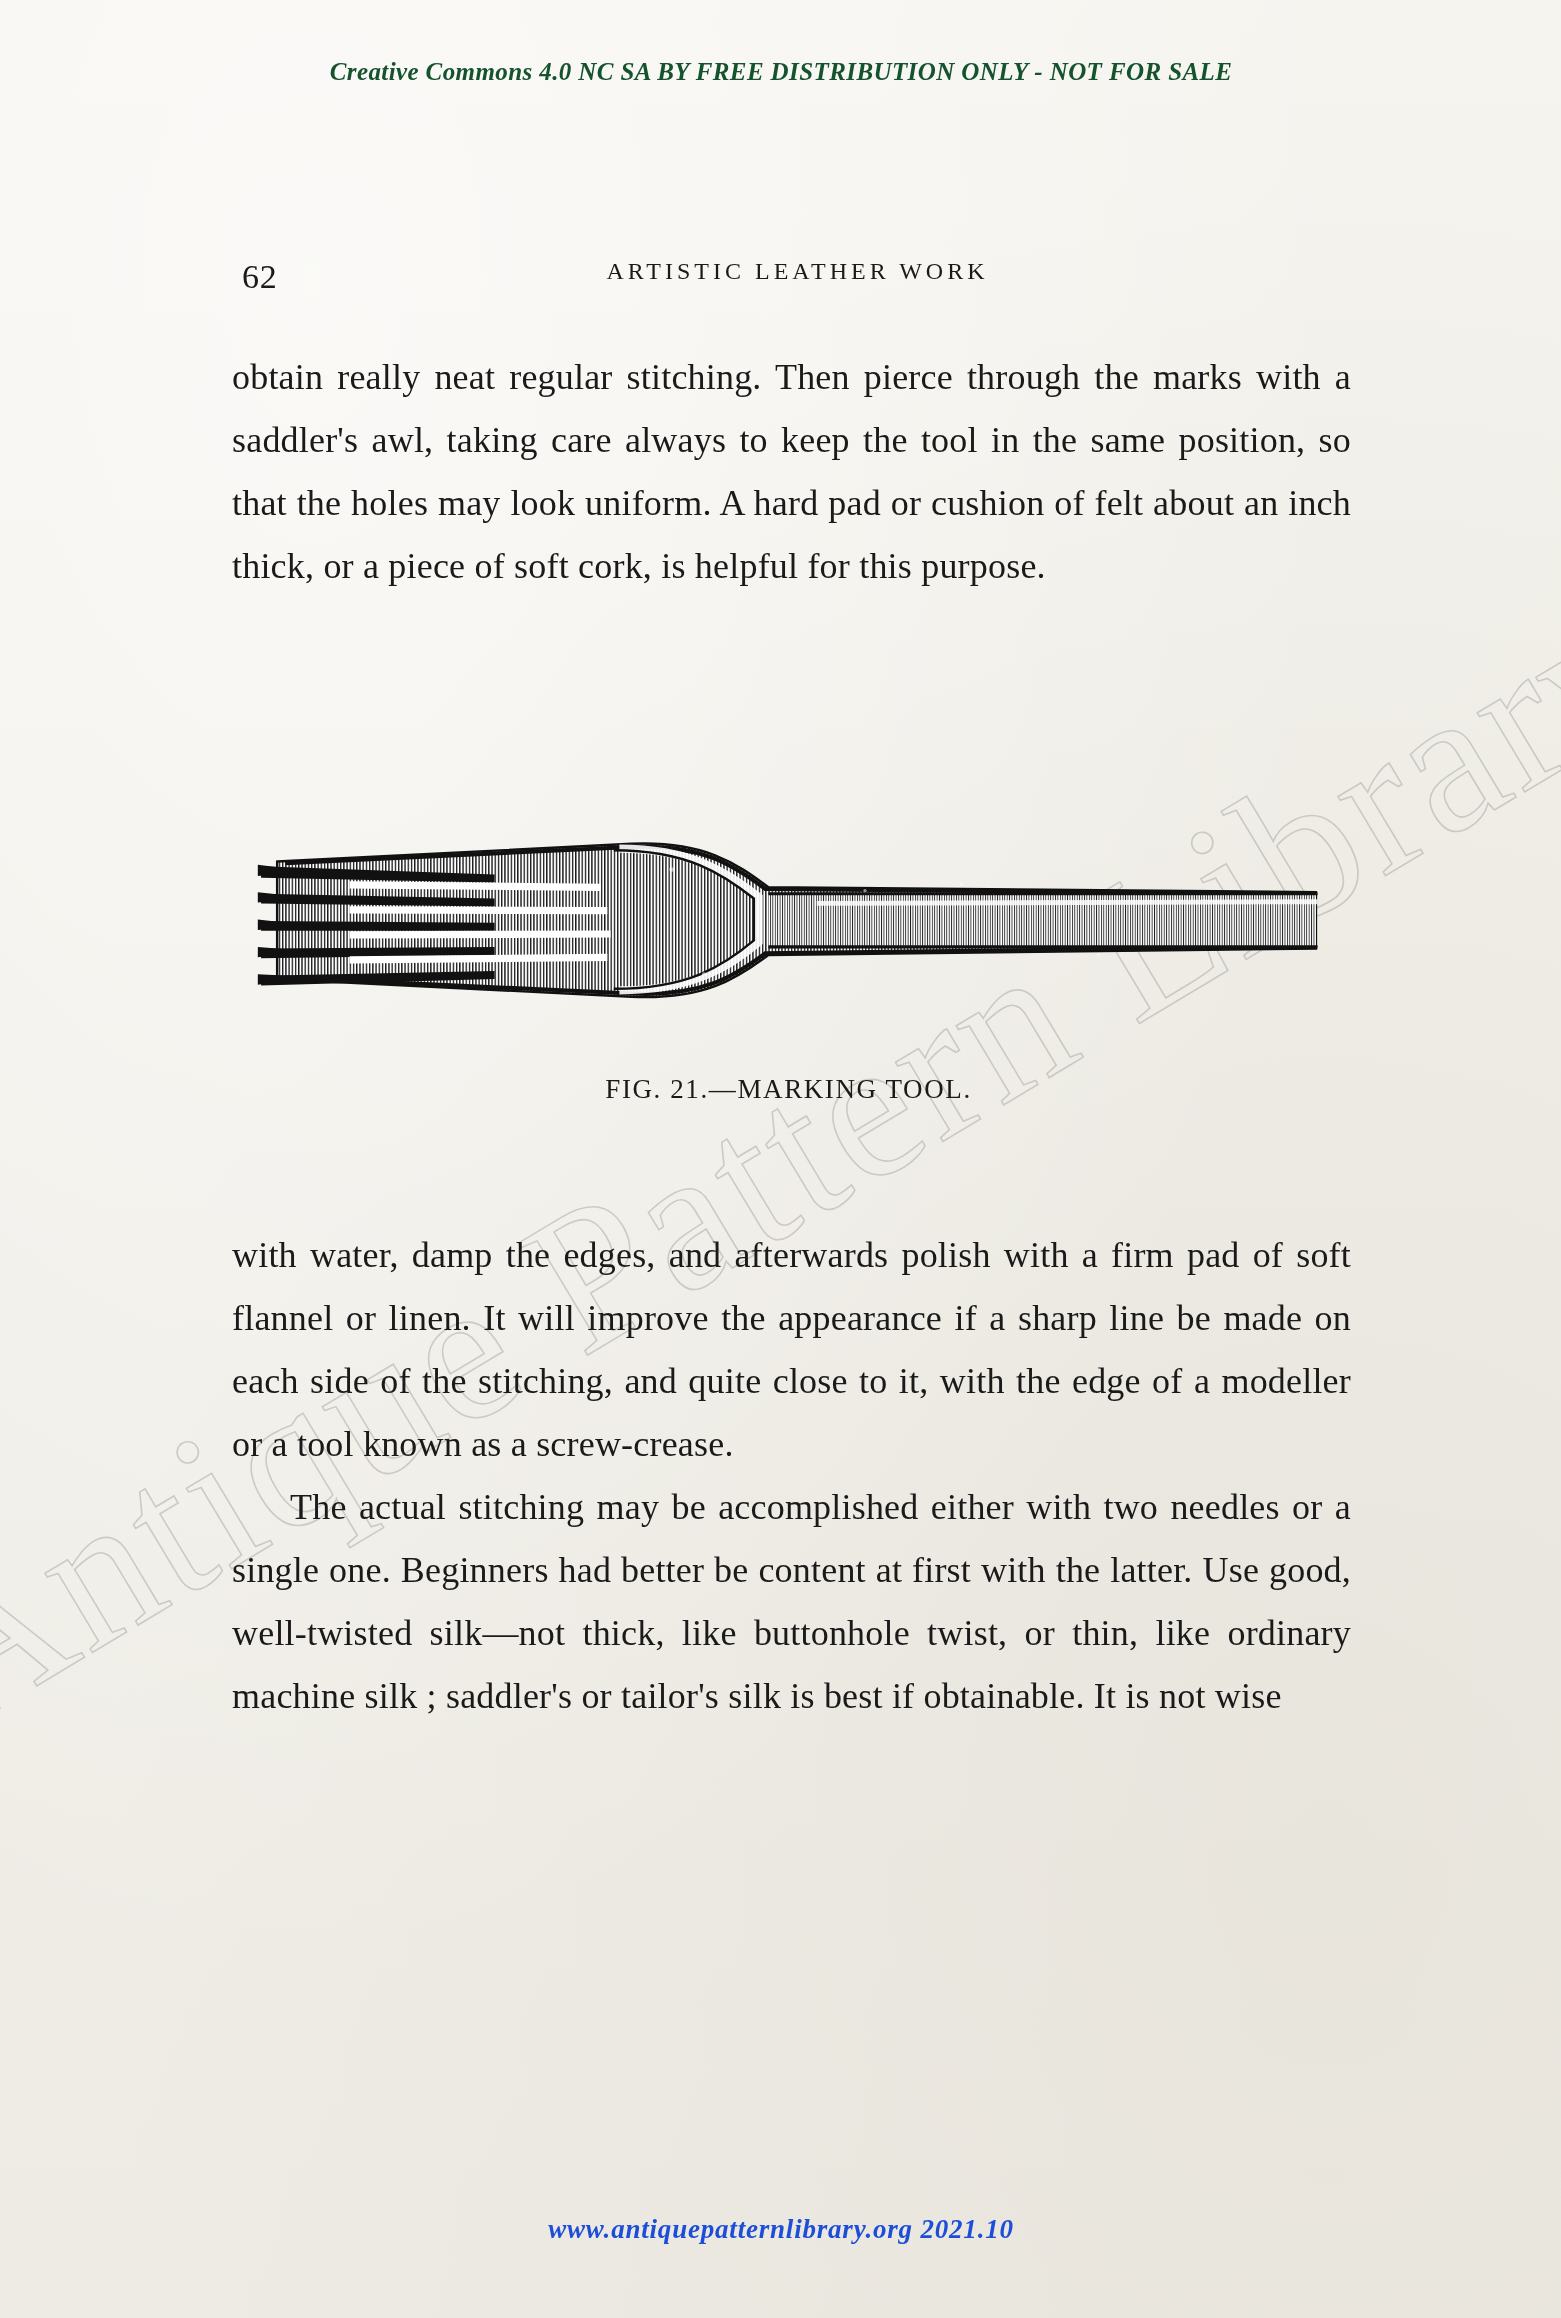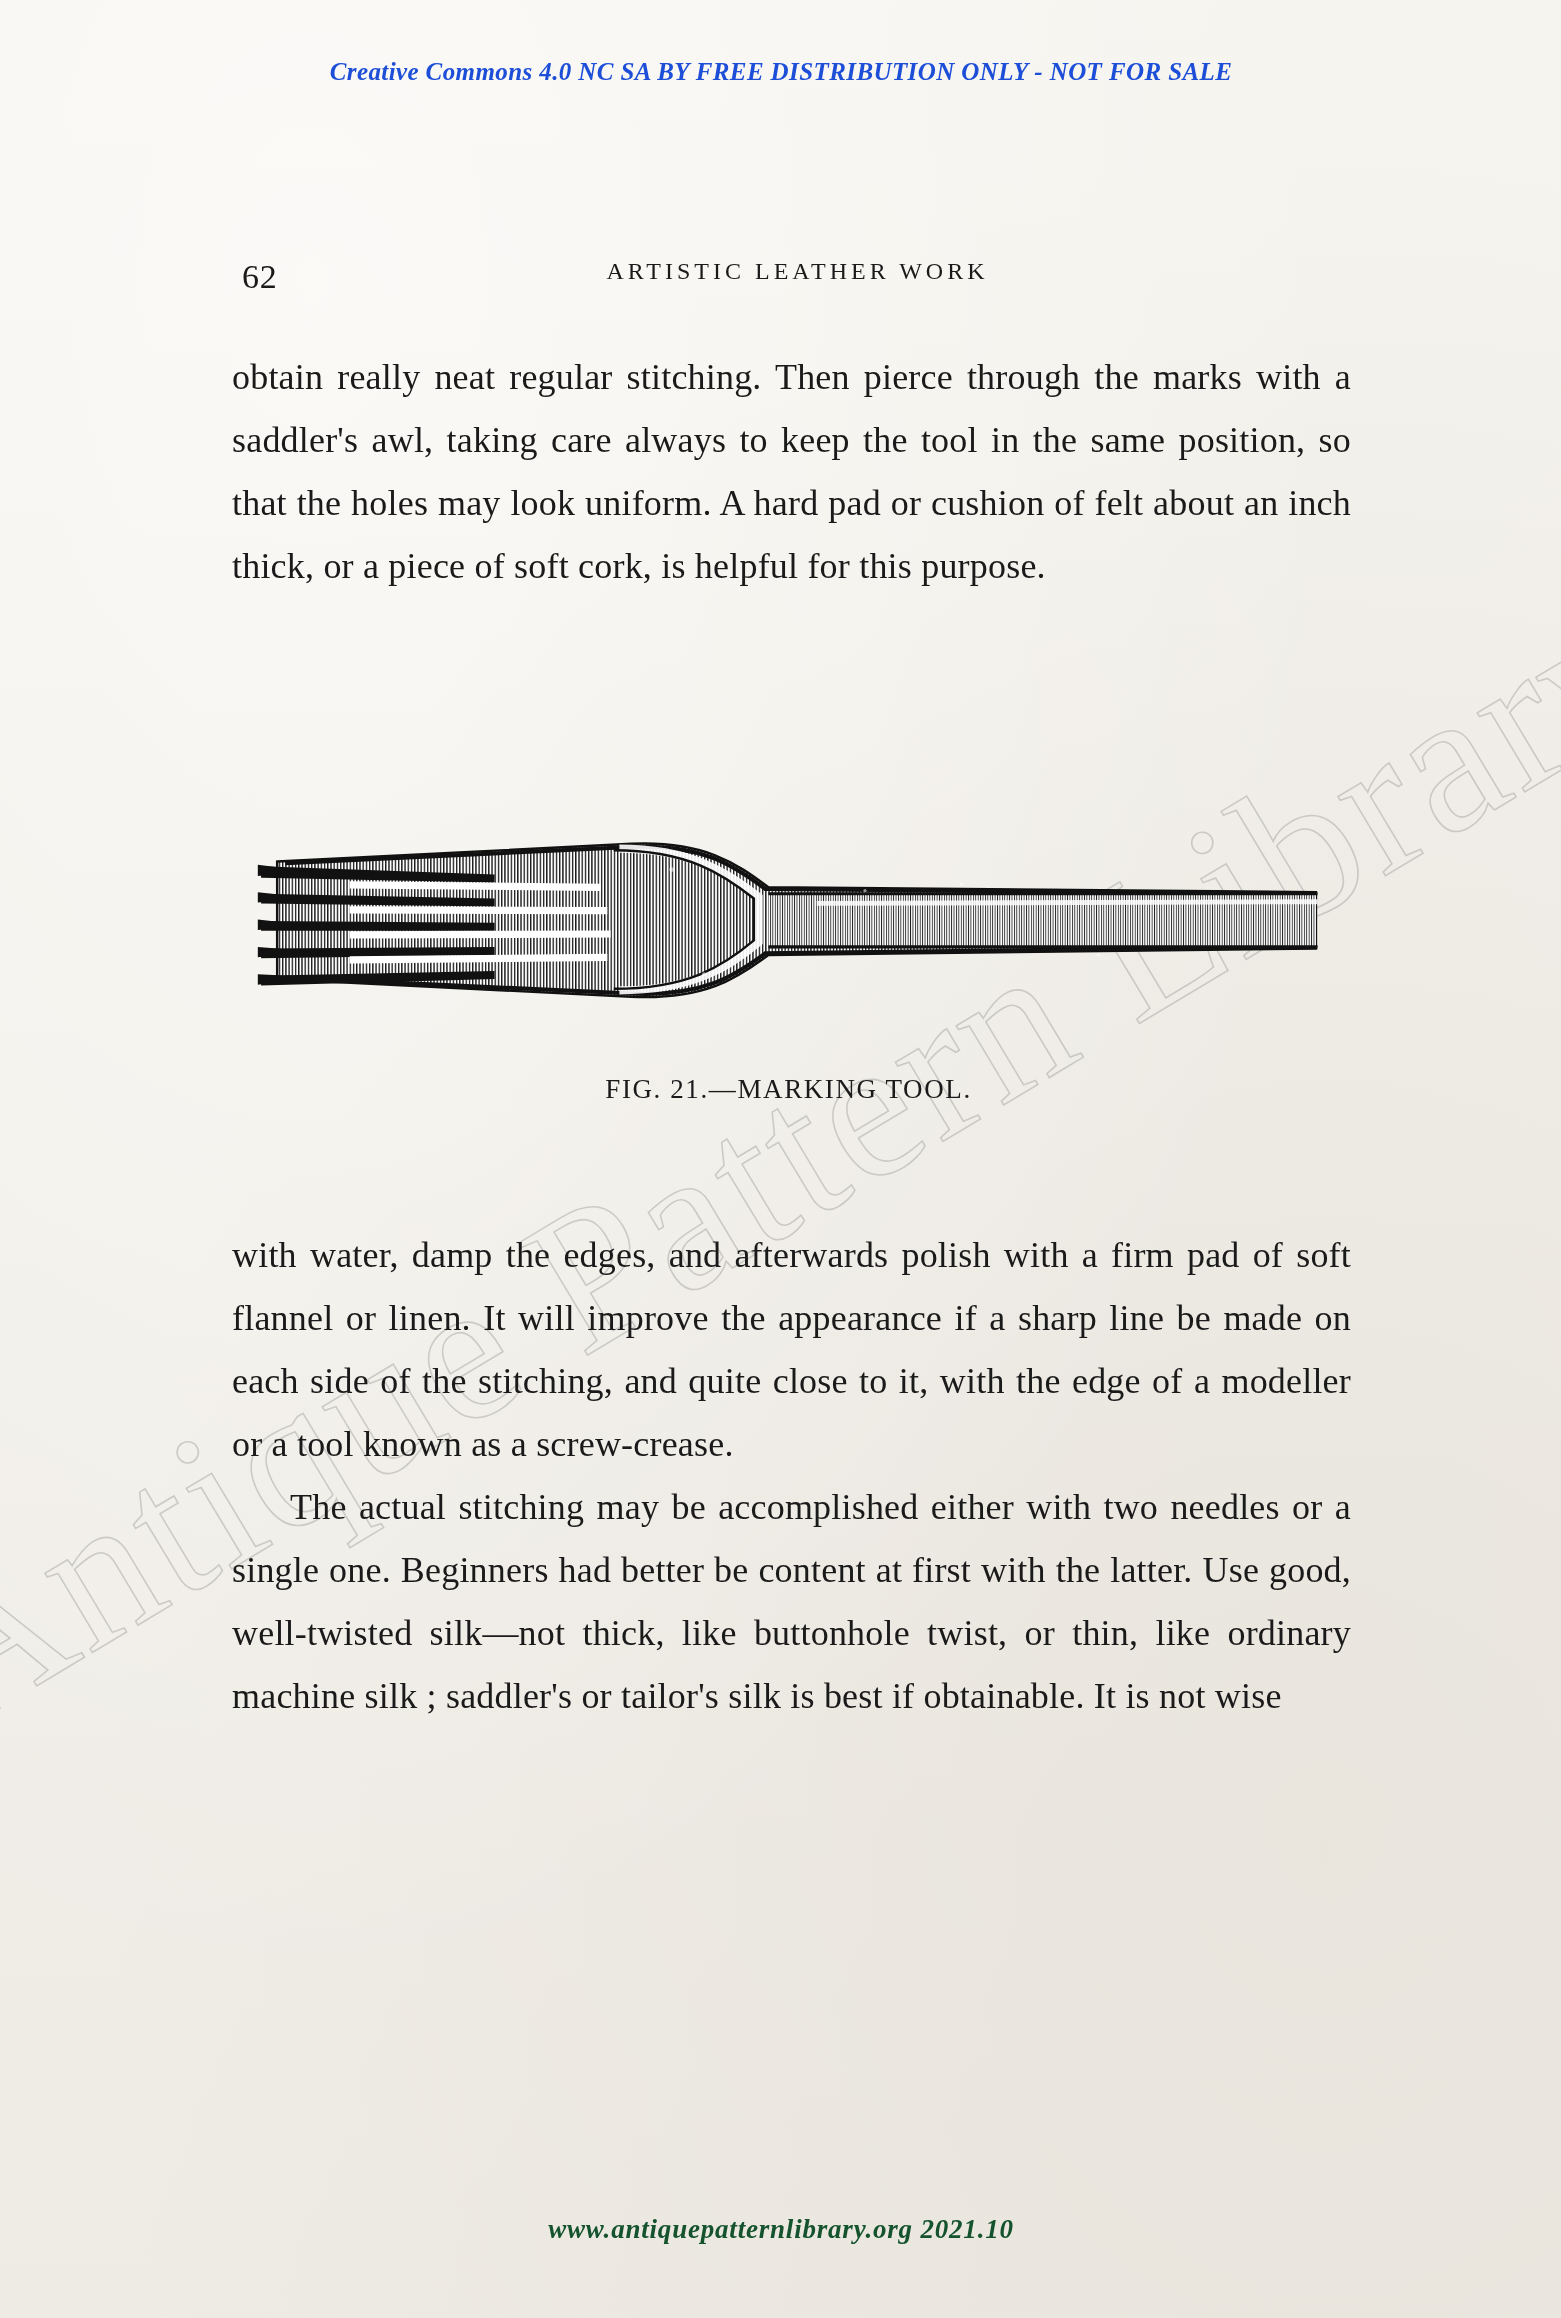--- a/index.html
+++ b/index.html
@@ -32,35 +32,35 @@
     position: absolute;
     top: 58px;
     left: 0;
     width: 100%;
     text-align: center;
     font-family: "Liberation Serif", serif;
     font-style: italic;
     font-weight: bold;
     font-size: 25px;
     letter-spacing: 0.4px;
-    color: #1d4ed8;
+    color: #14532d;
     white-space: nowrap;
   }
   .footer-line {
     position: absolute;
     bottom: 74px;
     left: 0;
     width: 100%;
     text-align: center;
     font-family: "Liberation Serif", serif;
     font-style: italic;
     font-weight: bold;
     font-size: 27px;
     letter-spacing: 0.8px;
-    color: #14532d;
+    color: #1d4ed8;
     white-space: nowrap;
   }
 
   
   .watermark {
     position: absolute;
     left: 50%;
     top: 50%;
     transform: translate(-50%, -50%) rotate(-31deg);
     font-family: "Liberation Serif", serif;

